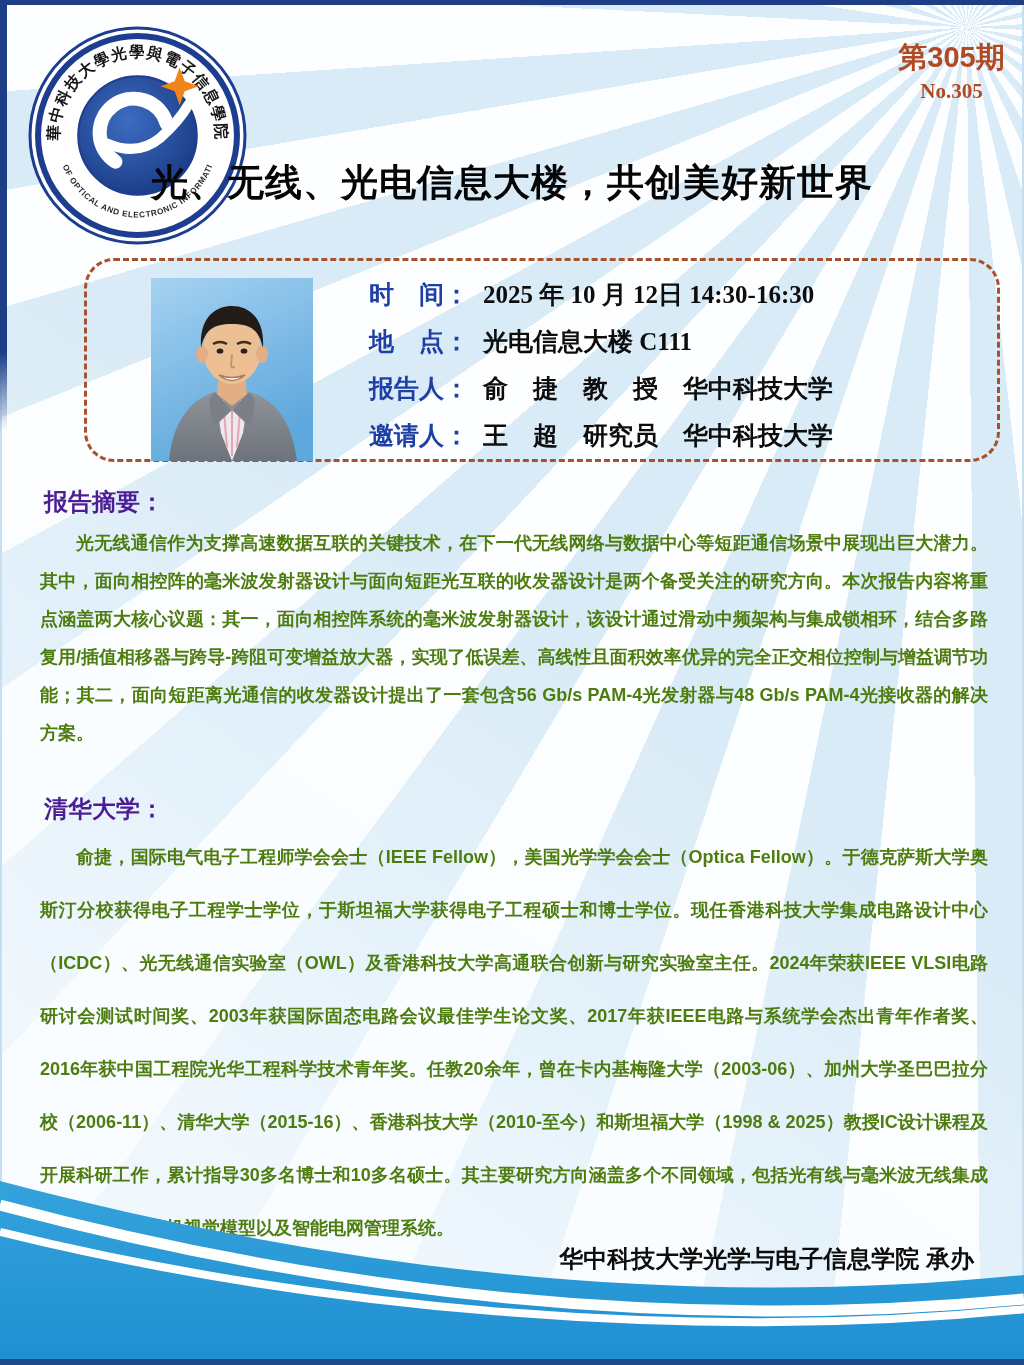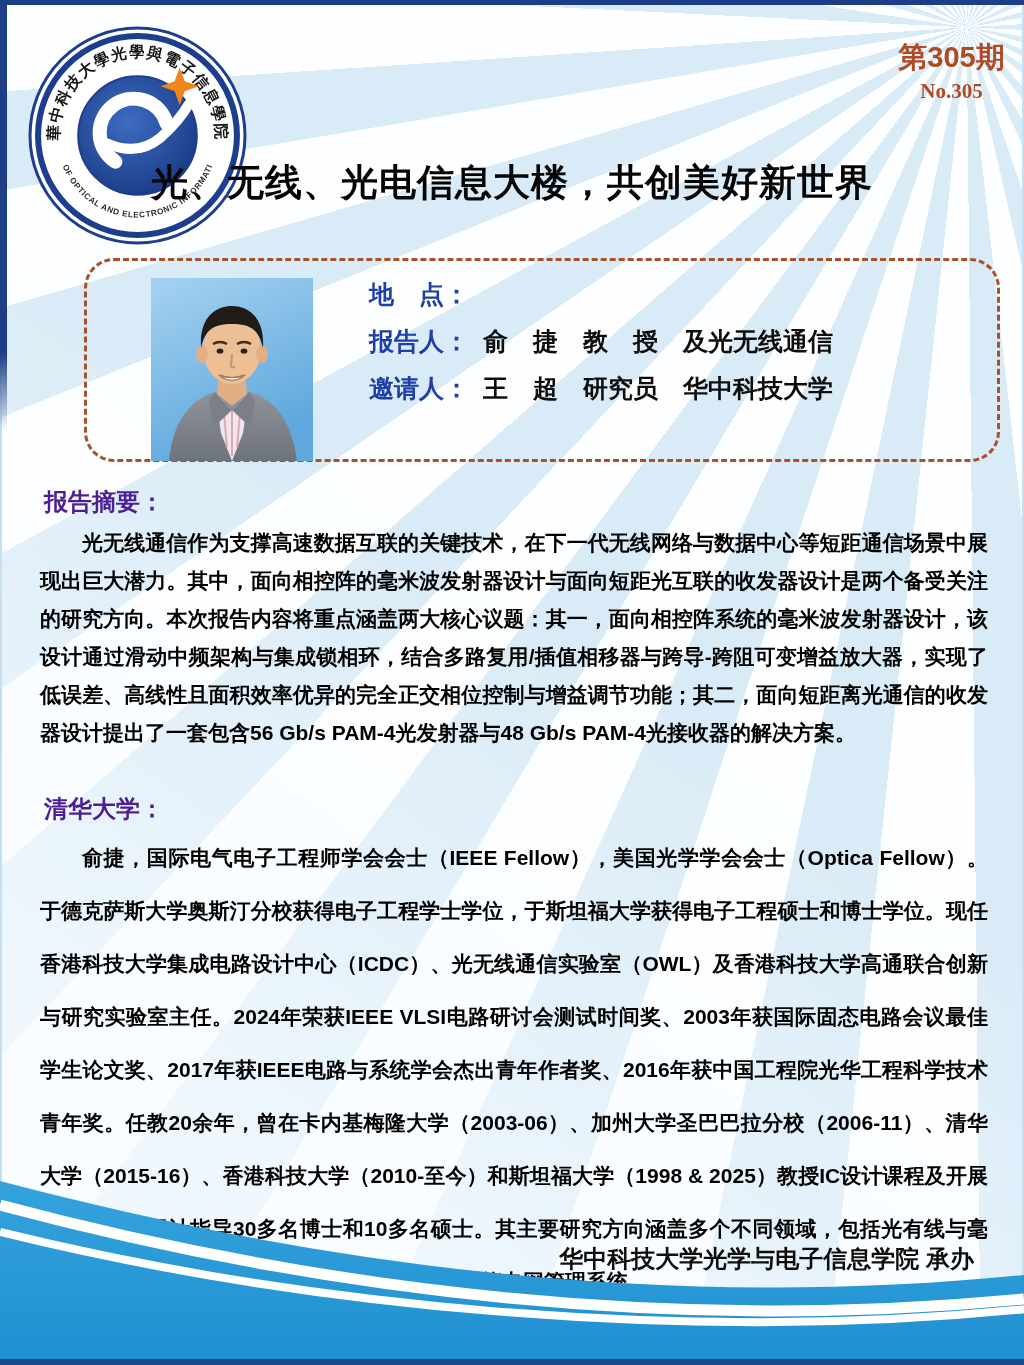--- a/index.html
+++ b/index.html
@@ -55,22 +55,22 @@
   .info-label{color:#1e3fa6;font-weight:bold;font-size:25px;}
   .info-value{
     color:#0d0d0d;font-weight:bold;font-size:25px;margin-left:14px;
     font-family:"Liberation Serif","DejaVu Sans",serif;
   }
   
   .sec-heading{
     position:absolute;left:44px;color:#4c1d95;font-weight:bold;font-size:24px;white-space:nowrap;
   }
   .sec-body{
-    position:absolute;left:40px;width:948px;color:#000000;font-weight:bold;
-    font-size:21px;text-align:justify;text-indent:2em;
+    position:absolute;left:40px;width:948px;color:#4d7c0f;font-weight:bold;
+    font-size:18px;text-align:justify;text-indent:2em;
   }
   .abstract-heading{top:486px;}
   .abstract-body{top:524px;line-height:38px;}
   .bio-heading{top:793px;}
   .bio-body{top:831px;line-height:53px;}
   
   .footer{
     position:absolute;right:50px;top:1227px;text-align:right;color:#0d0d0d;font-weight:bold;margin-top:17px;
   }
   .footer .organizer{font-size:24px;line-height:30px;}
@@ -159,25 +159,30 @@
       <path d="M 62,66 Q 69,62 76,66" stroke="#3a2d24" stroke-width="2.4" fill="none"></path>
       <path d="M 86,66 Q 93,62 100,66" stroke="#3a2d24" stroke-width="2.4" fill="none"></path>
       <ellipse cx="69" cy="73" rx="3.4" ry="2.6" fill="#2a211b"></ellipse>
       <ellipse cx="93" cy="73" rx="3.4" ry="2.6" fill="#2a211b"></ellipse>
 
       <path d="M 81,76 L 80,88 Q 81,90 84,89" stroke="#c89468" stroke-width="2" fill="none"></path>
       <path d="M 68,97 Q 81,108 94,97 Q 81,102 68,97 Z" fill="#ffffff" stroke="#b07a55" stroke-width="1.6"></path>
     </svg>
     <div class="info-rows">
       <div class="info-row">
+        <span class="info-label">时　间：</span>
+        <span class="info-value">2025 年 10 月 12日 14:30-16:30</span>
+      </div>
+      <div class="info-row">
         <span class="info-label">地　点：</span>
+        <span class="info-value">光电信息大楼 C111</span>
       </div>
       <div class="info-row">
         <span class="info-label">报告人：</span>
-        <span class="info-value">俞　捷　教　授　及光无线通信</span>
+        <span class="info-value">俞　捷　教　授　华中科技大学</span>
       </div>
       <div class="info-row">
         <span class="info-label">邀请人：</span>
         <span class="info-value">王　超　研究员　华中科技大学</span>
       </div>
     </div>
   </div>
 
   <div class="sec-heading abstract-heading">报告摘要：</div>
   <div class="sec-body abstract-body">光无线通信作为支撑高速数据互联的关键技术，在下一代无线网络与数据中心等短距通信场景中展现出巨大潜力。其中，面向相控阵的毫米波发射器设计与面向短距光互联的收发器设计是两个备受关注的研究方向。本次报告内容将重点涵盖两大核心议题：其一，面向相控阵系统的毫米波发射器设计，该设计通过滑动中频架构与集成锁相环，结合多路复用/插值相移器与跨导-跨阻可变增益放大器，实现了低误差、高线性且面积效率优异的完全正交相位控制与增益调节功能；其二，面向短距离光通信的收发器设计提出了一套包含56 Gb/s PAM-4光发射器与48 Gb/s PAM-4光接收器的解决方案。</div>

